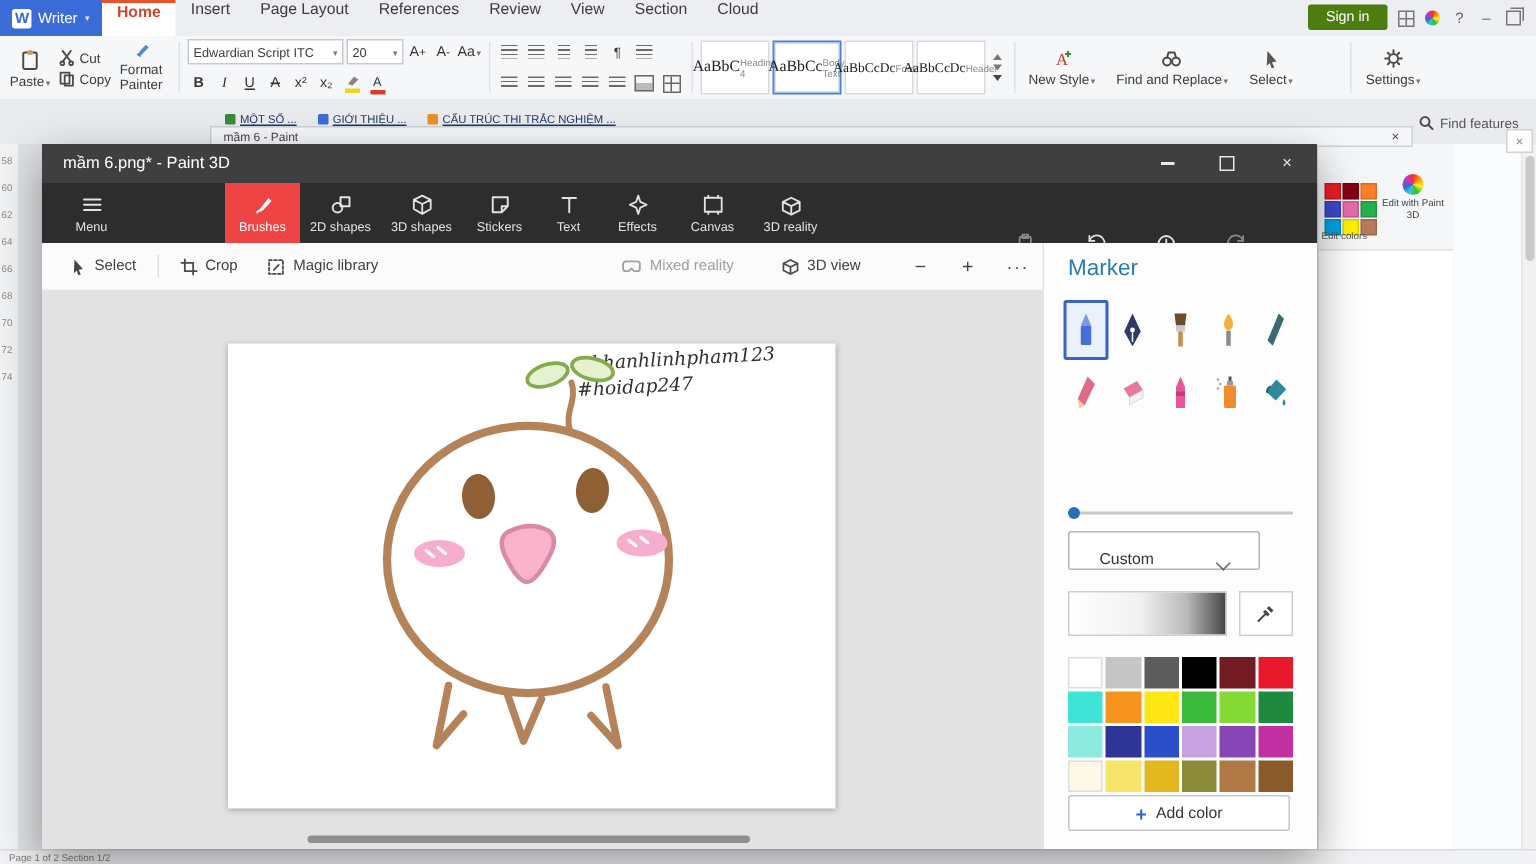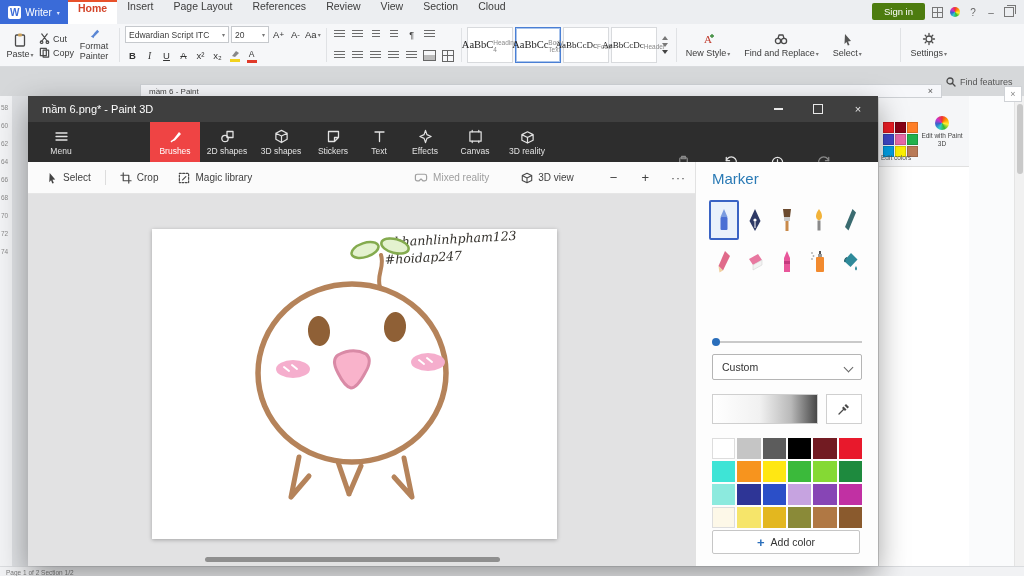--- a/index.html
+++ b/index.html
@@ -126,22 +126,22 @@
   .brush-grid{position:absolute;left:13px;top:38px;width:156px;display:grid;grid-template-columns:repeat(5,1fr);gap:2px}
   .brush-cell{height:36px;display:flex;align-items:center;justify-content:center;border:2px solid transparent;border-radius:2px}
   .brush-cell.selected{background:#eaf1fb;border-color:#3a63c4}
   .brush-cell svg{width:20px;height:26px}
   .thickrow{position:absolute;left:16px;top:144px;width:150px;display:flex;align-items:center;justify-content:space-between;font-size:10.5px;color:#333}
   .thickbox{width:62px;height:18px;border:1px solid #c6c6c6;background:#fff;font-size:10px;color:#333;
     display:flex;align-items:center;justify-content:flex-end;padding-right:6px}
   .slider{position:absolute;left:16px;top:176px;width:150px;height:8px}
   .strack{position:absolute;left:0;top:3px;width:100%;height:2px;background:#c9c9c9}
   .sdot{position:absolute;left:0;top:0;width:8px;height:8px;border-radius:50%;background:#2a6ebb}
-  .customsel{position:absolute;left:16px;top:192px;width:150px;height:26px;border:1px solid #b5b5b5;border-radius:2px;background:#fff;
-    display:flex;align-items:center;padding:0 9px;font-size:10.5px;color:#333;box-sizing:border-box}
+  .customsel{position:absolute;left:16px;top:192px;width:128px;height:26px;border:1px solid #b5b5b5;border-radius:2px;background:#fff;
+    display:flex;align-items:flex-end;padding:0 20px;font-size:10.5px;color:#333;box-sizing:border-box}
   .customsel .chevdn{margin-left:auto}
   .opacityrow{position:absolute;left:16px;top:232px;width:150px;height:30px;display:flex;gap:8px}
   .opstrip{flex:1;border:1px solid #cfcfcf;box-sizing:border-box;
     background:linear-gradient(90deg,#ffffff 0%,#f1f1f1 45%,#b9b9b9 75%,#474747 100%)}
   .eyedrop{width:36px;border:1px solid #cfcfcf;background:#fff;display:flex;align-items:center;justify-content:center;box-sizing:border-box}
   .colorgrid{position:absolute;left:16px;top:276px;width:150px;display:grid;grid-template-columns:repeat(6,1fr);gap:2px}
   .swatch{height:21px;box-sizing:border-box}
   .addcolor{position:absolute;left:16px;top:368px;width:148px;height:24px;border:1px solid #c6c6c6;border-radius:2px;background:#fff;
     display:flex;align-items:center;justify-content:center;gap:6px;font-size:10.5px;color:#333;box-sizing:border-box}
   .addplus{color:#2a6ebb;font-weight:bold;font-size:13px;line-height:1}
@@ -368,20 +368,36 @@
     <div class="vsep"></div>
     <div class="bigbtn" style="margin-right:70px">
       <svg width="14" height="14" viewBox="0 0 14 14">
         <circle cx="7" cy="7" r="3" class="id"></circle>
         <path d="M7 1.5 V3 M7 11 V12.5 M1.5 7 H3 M11 7 H12.5 M3.2 3.2 L4.2 4.2 M9.8 9.8 L10.8 10.8 M10.8 3.2 L9.8 4.2 M4.2 9.8 L3.2 10.8" class="id"></path>
       </svg>
       <span class="lbl"><span>Settings</span><span class="dd">▾</span></span>
     </div>
   </div>
 
+  <div class="docstrip">
+    <div class="doclinks">
+      <span class="doclink">
+        <span class="lsq" style="background:#3a8a3a"></span>
+        <span>MỘT SỐ ...</span>
+      </span>
+      <span class="doclink">
+        <span class="lsq" style="background:#3a6bd8"></span>
+        <span>GIỚI THIỆU ...</span>
+      </span>
+      <span class="doclink">
+        <span class="lsq" style="background:#e8912a"></span>
+        <span>CẤU TRÚC THI TRẮC NGHIỆM ...</span>
+      </span>
+    </div>
+  </div>
   <div class="findfeat">
     <svg width="10" height="10" viewBox="0 0 10 10">
       <circle cx="4" cy="4" r="3" class="id"></circle>
         <path d="M6.3 6.3 L9 9" class="id"></path>
     </svg>
     <span>Find features</span>
   </div>
   <div class="minclose">×</div>
 
   <div class="vruler">

